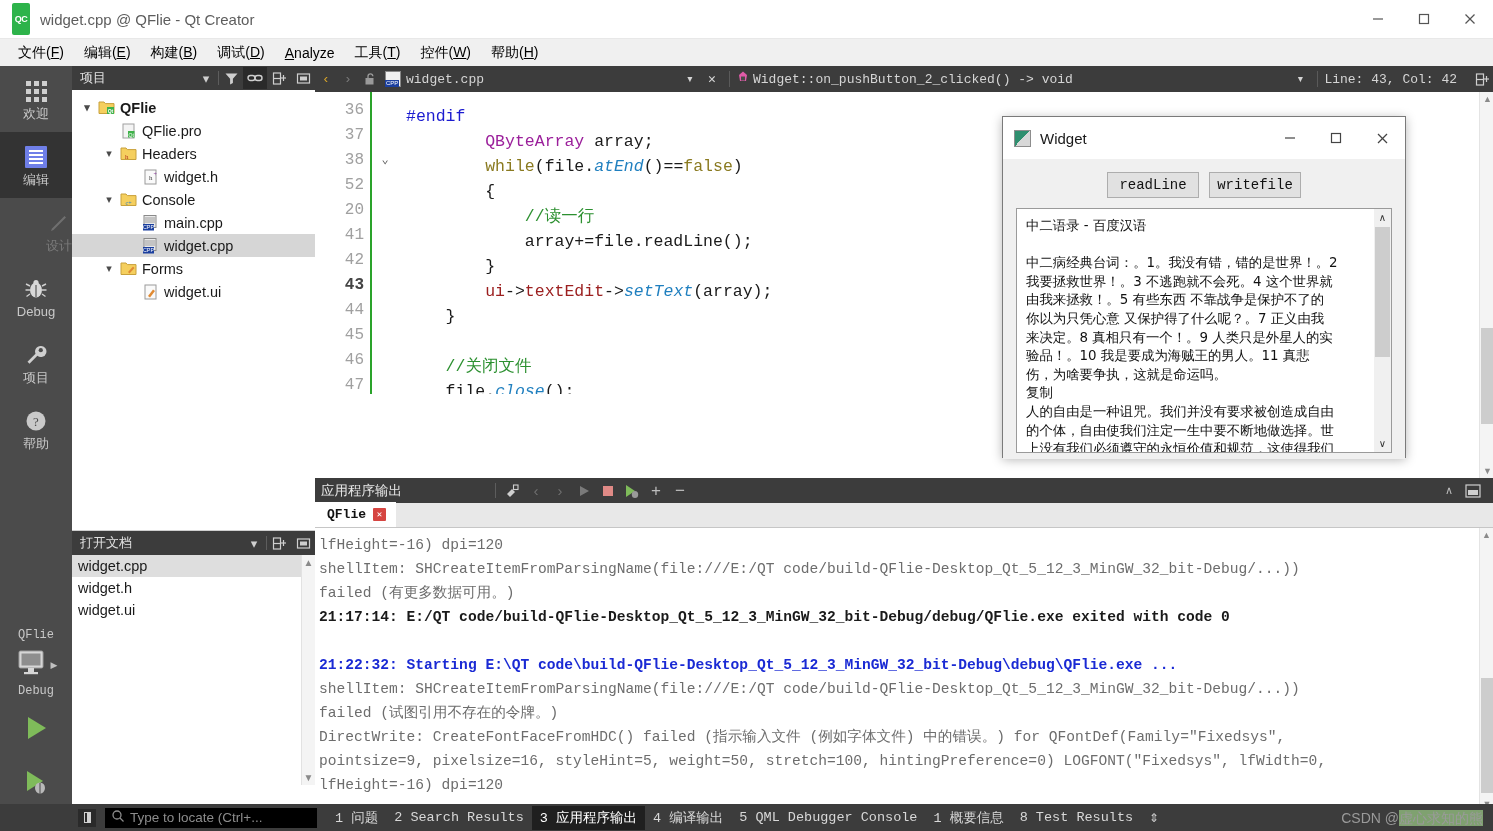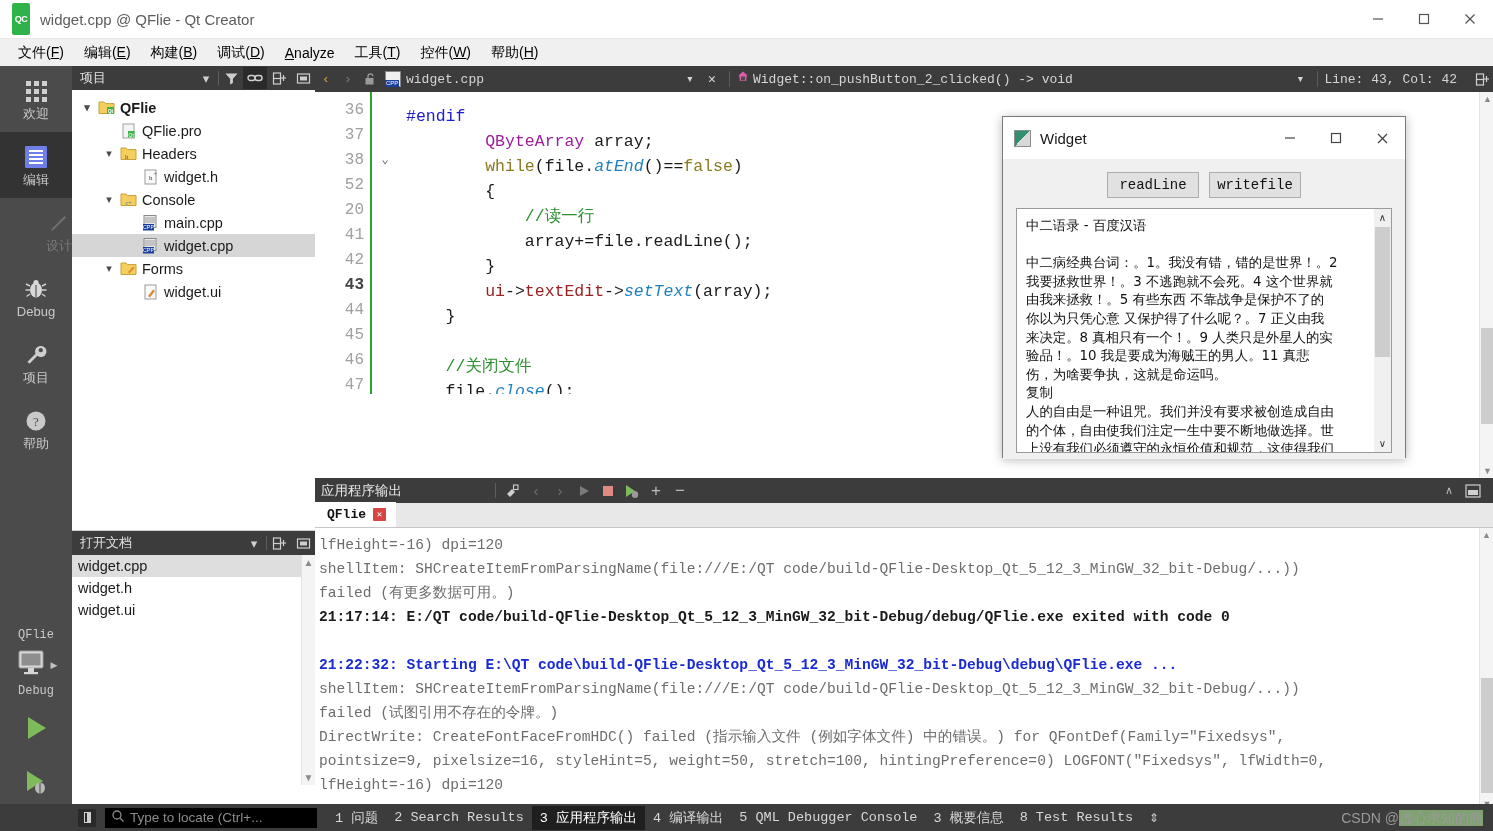--- a/index.html
+++ b/index.html
@@ -760,21 +760,21 @@
           </svg>
       </span>
       <span>Type to locate (Ctrl+...</span>
     </div>
     <div class="sb-tabs" id="sb-tabs">
         <div class="sb-tab">1 问题</div>
         <div class="sb-tab">2 Search Results</div>
         <div class="sb-tab active">3 应用程序输出</div>
         <div class="sb-tab">4 编译输出</div>
         <div class="sb-tab">5 QML Debugger Console</div>
-        <div class="sb-tab">3 概要信息</div>
+        <div class="sb-tab">1 概要信息</div>
         <div class="sb-tab">8 Test Results</div>
       </div>
     <div class="sb-arrows">⇕</div>
   </div>
 
   <div class="watermark">
     <span>CSDN @</span><span class="wm-hl">虚心求知的熊</span>
   </div>
 </div>
 

